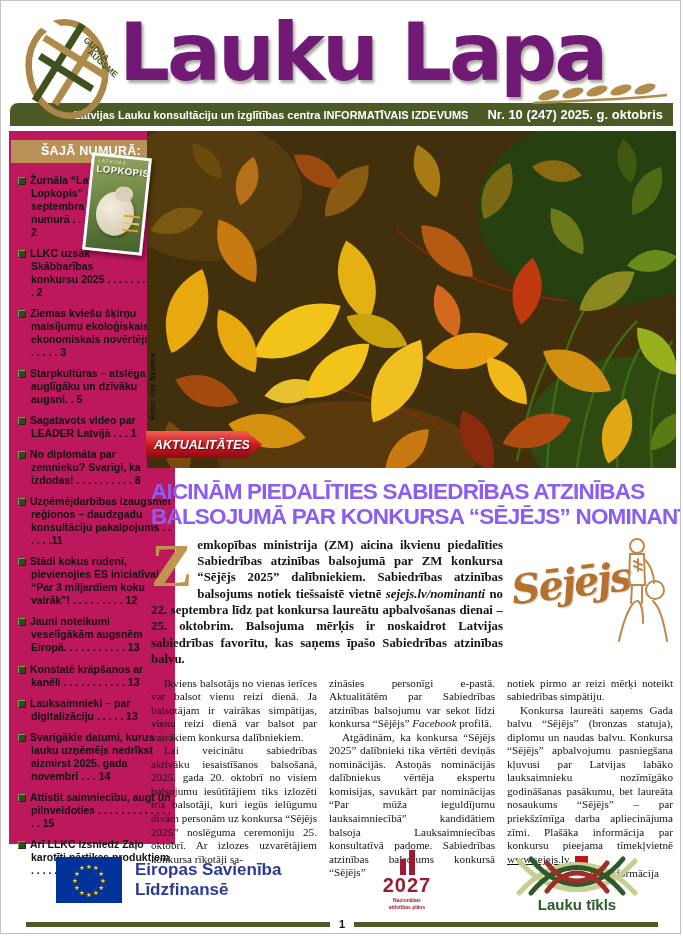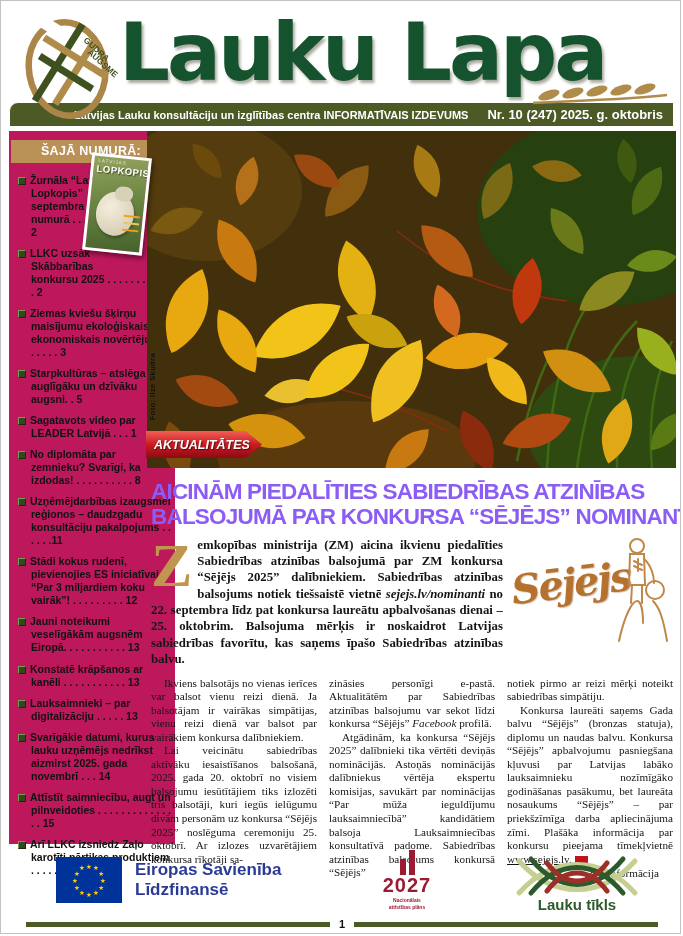--- a/index.html
+++ b/index.html
@@ -4,21 +4,21 @@
 <style>
   * { box-sizing: border-box; }
   html,body { margin:0; padding:0; background:#fff; }
   .page { position:relative; width:681px; height:934px; border:1px solid #c2c2c2;
           background:#fff; overflow:hidden; font-family:"Liberation Sans",sans-serif; }
 
   
   .logo { position:absolute; left:16px; top:10px; width:106px; height:112px; z-index:3; }
   .masthead-title { position:absolute; left:118px; top:14px; z-index:2;
           font-family:"DejaVu Sans",sans-serif; font-weight:bold; font-size:80px; line-height:.95;
-          color:#14532d; letter-spacing:-3px; text-shadow:2px 3px 3px rgba(40,40,15,.4); }
+          color:#701a75; letter-spacing:-3px; text-shadow:2px 3px 3px rgba(40,40,15,.4); }
   .wheat { position:absolute; left:530px; top:80px; z-index:4; }
   .greenbar { position:absolute; left:8px; top:101px; width:665px; height:25px; z-index:1;
           background:#4c5a26; color:#fff; display:flex; justify-content:space-between; align-items:center;
           padding:0 10px 0 64px; border-top-left-radius:9px; border:1px solid #fff; }
   .greenbar .tagline { font-weight:bold; font-size:11px; }
   .greenbar .issue { font-weight:bold; font-size:13px; }
 
   
   .sidebar { position:absolute; left:8px; top:130px; width:166px; height:713px; background:#be185d; }
   .sidebar-header { margin:9px 4px 0 2px; height:23px; background:#ba9257; color:#fff;

